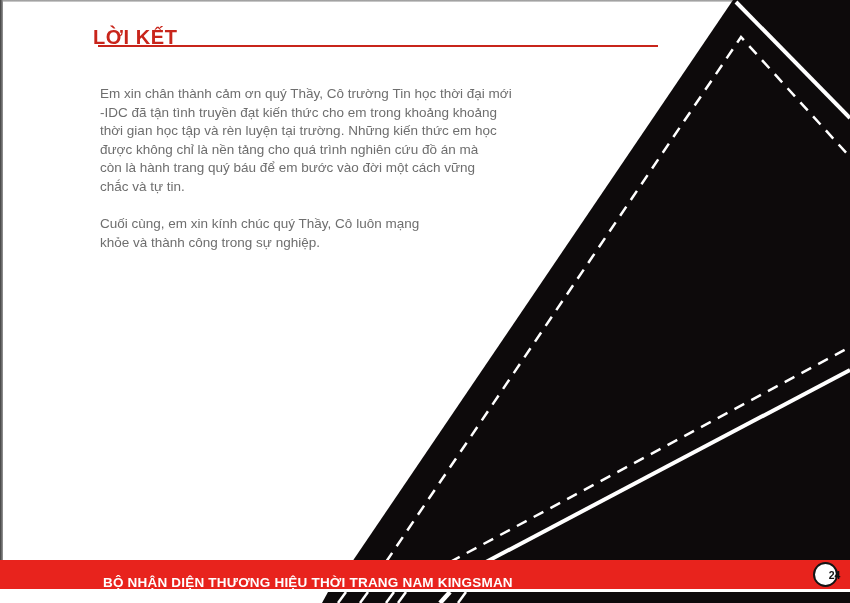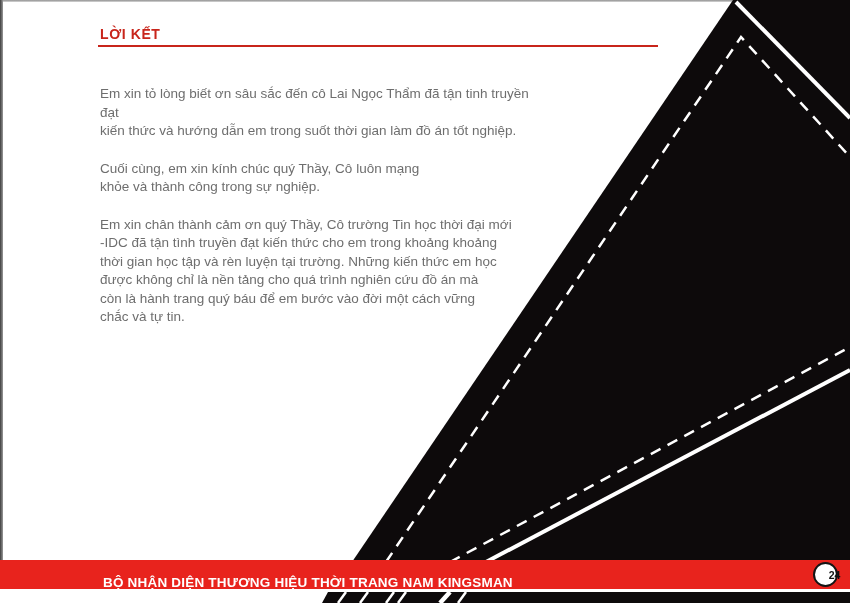--- a/index.html
+++ b/index.html
@@ -12,22 +12,22 @@
   }
   .top-border {
     position: absolute; left: 0; top: 0; width: 850px; height: 2px;
     background: linear-gradient(#8f8f8f, #d8d8d8);
   }
   .left-border {
     position: absolute; left: 0; top: 0; width: 3px; height: 589px;
     background: linear-gradient(90deg, #3d3d3d, #9a9a9a);
   }
   .heading {
-    position: absolute; left: 100px; top: 26px;
-    font-size: 14px; font-weight: bold; letter-spacing: 0.6px;
+    position: absolute; left: 93px; top: 26px;
+    font-size: 20px; font-weight: bold; letter-spacing: 0.6px;
     color: var(--heading_red, #c8251b);
   }
   .heading-rule {
     position: absolute; left: 98px; top: 45px; width: 560px; height: 2px;
     background: var(--heading_red, #c8251b);
   }
   .body-text {
     position: absolute; left: 100px; top: 85px; width: 445px;
     color: var(--body_grey, #6e6e6e);
     font-size: 13.5px; line-height: 18.5px;
@@ -68,30 +68,28 @@
 
 <div class="canvas">
 
   <div class="top-border"></div>
   <div class="left-border"></div>
 
   <div class="heading">LỜI KẾT</div>
   <div class="heading-rule"></div>
 
   <div class="body-text">
-    <p>Em xin tỏ lòng biết ơn sâu sắc đến cô Lai Ngọc Thẩm đã tận tinh truyền đạt
-kiến thức và hướng dẫn em trong suốt thời gian làm đồ án tốt nghiệp.</p>
-    <p>Cuối cùng, em xin kính chúc quý Thầy, Cô luôn mạng
-khỏe và thành công trong sự nghiệp.</p>
     <p>Em xin chân thành cảm ơn quý Thầy, Cô trường Tin học thời đại mới
 -IDC đã tận tình truyền đạt kiến thức cho em trong khoảng khoảng
 thời gian học tập và rèn luyện tại trường. Những kiến thức em học
 được không chỉ là nền tảng cho quá trình nghiên cứu đồ án mà
 còn là hành trang quý báu để em bước vào đời một cách vững
 chắc và tự tin.</p>
+    <p>Cuối cùng, em xin kính chúc quý Thầy, Cô luôn mạng
+khỏe và thành công trong sự nghiệp.</p>
   </div>
 
   <svg class="decor" viewBox="0 0 850 603" aria-hidden="true">
 
     <polygon class="blackfill" points="733,0 850,0 850,562 352,562"></polygon>
 
     <line class="wline" x1="736" y1="2" x2="850" y2="118"></line>
 
     <polyline class="wdash" points="386,562 741,37 850,157"></polyline>
 

